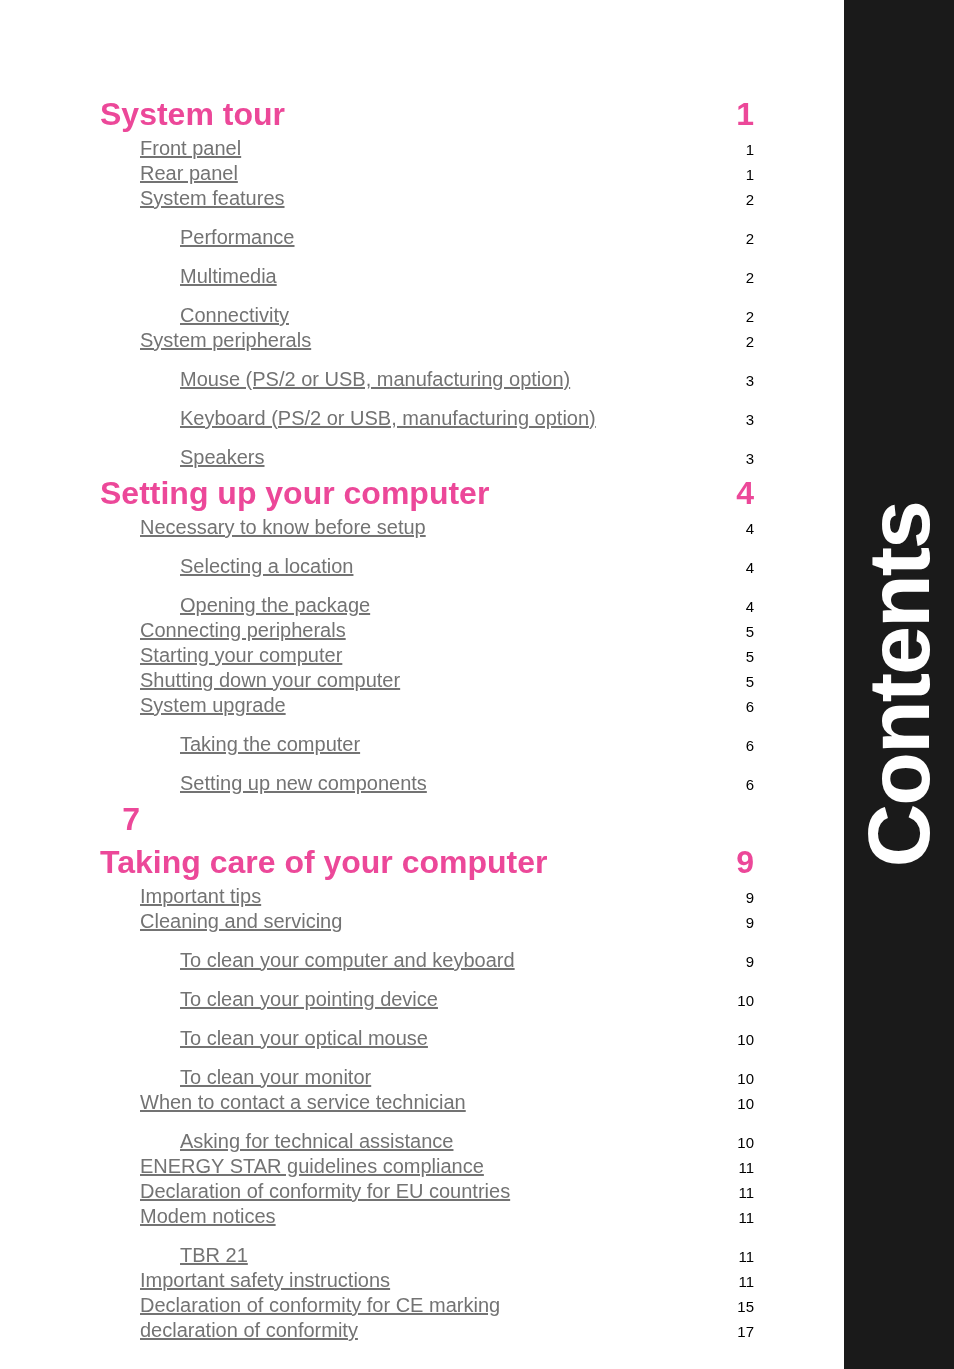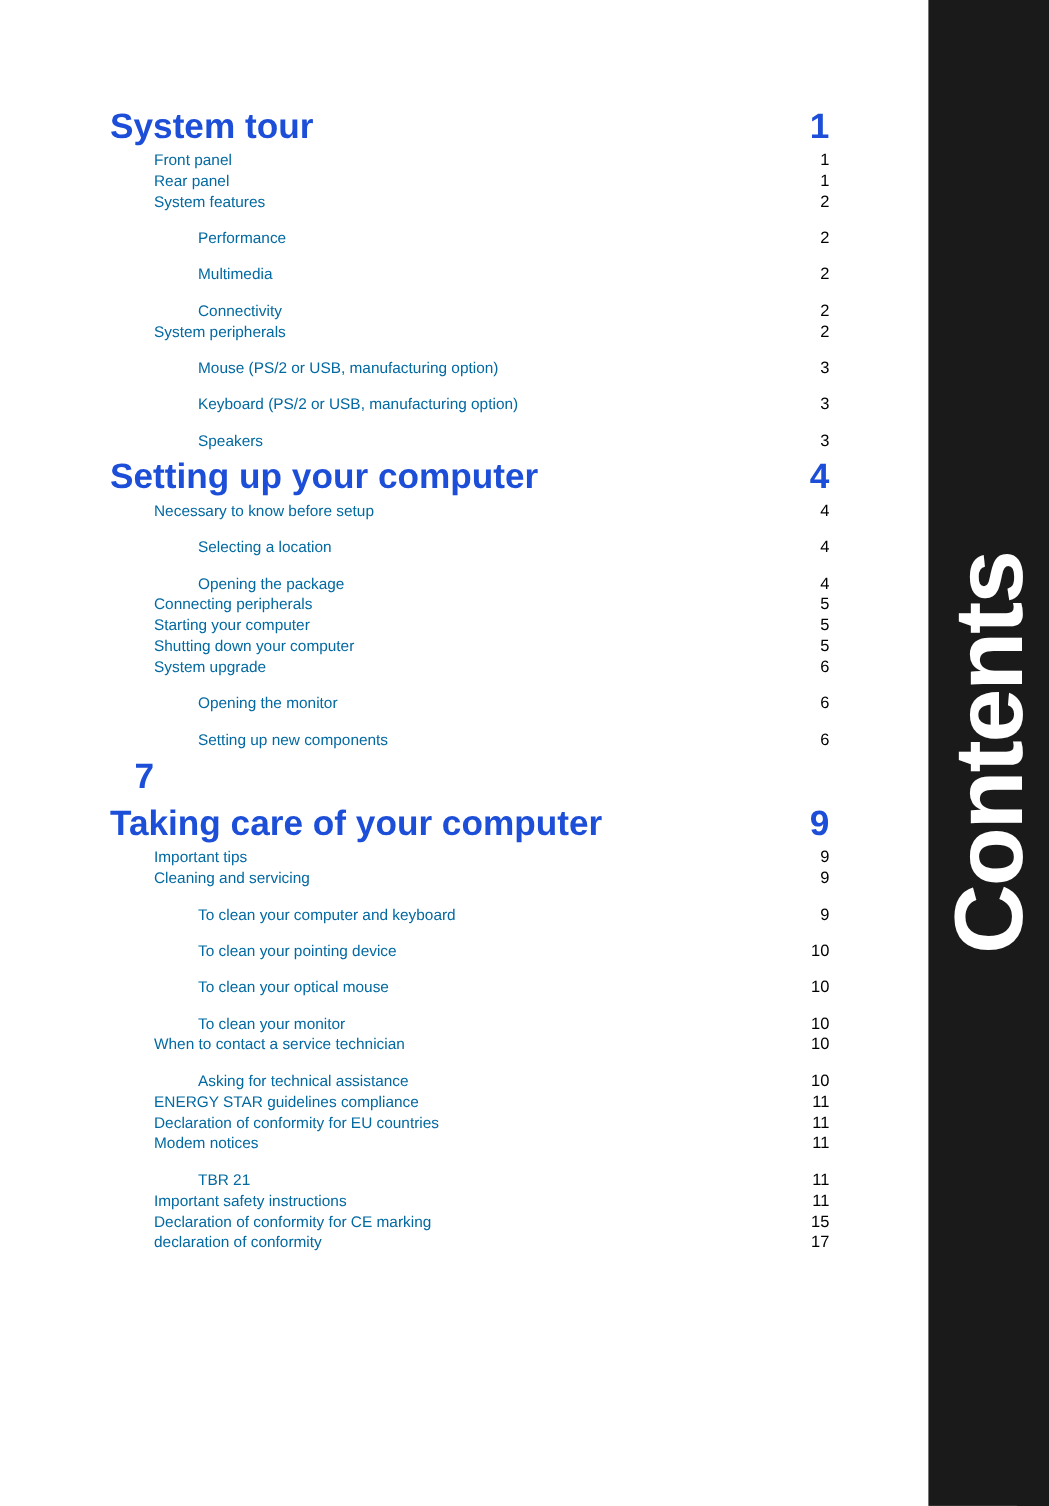--- a/index.html
+++ b/index.html
@@ -50,21 +50,21 @@
 
     .toc-content {
       margin-right: 120px;
       padding-top: 30px;
     }
 
     .section-heading {
       font-size: 32px;
       font-weight: bold;
       font-family: Arial, sans-serif;
-      color: #1d4ed8;
+      color: #ec4899;
       margin-top: 20px;
       margin-bottom: 8px;
       display: flex;
       justify-content: space-between;
       align-items: baseline;
     }
 
     .section-heading .page-num {
       font-size: 32px;
       font-weight: bold;
@@ -73,23 +73,24 @@
     }
 
     .toc-row {
       display: flex;
       justify-content: space-between;
       align-items: baseline;
       margin-bottom: 2px;
     }
 
     .toc-label {
-      font-size: 14px;
-      color: #0369a1;
-      font-family: Arial, sans-serif;
+      font-size: 20px;
+      color: #737373;
+      font-family: Arial, sans-serif;
+      text-decoration: underline;
     }
 
     .toc-page {
       font-size: 15px;
       color: #000000;
       font-family: Arial, sans-serif;
       min-width: 30px;
       text-align: right;
     }
 
@@ -184,21 +185,21 @@
     </div>
     <div class="toc-row indent-1">
       <span class="toc-label">Shutting down your computer</span>
       <span class="toc-page">5</span>
     </div>
     <div class="toc-row indent-1">
       <span class="toc-label">System upgrade</span>
       <span class="toc-page">6</span>
     </div>
     <div class="toc-row indent-2">
-      <span class="toc-label">Opening the monitor</span>
+      <span class="toc-label">Taking the computer</span>
       <span class="toc-page">6</span>
     </div>
     <div class="toc-row indent-2">
       <span class="toc-label">Setting up new components</span>
       <span class="toc-page">6</span>
     </div>
 
     <div class="section-heading section-divider">
       <span class="page-num">7</span>
     </div>

